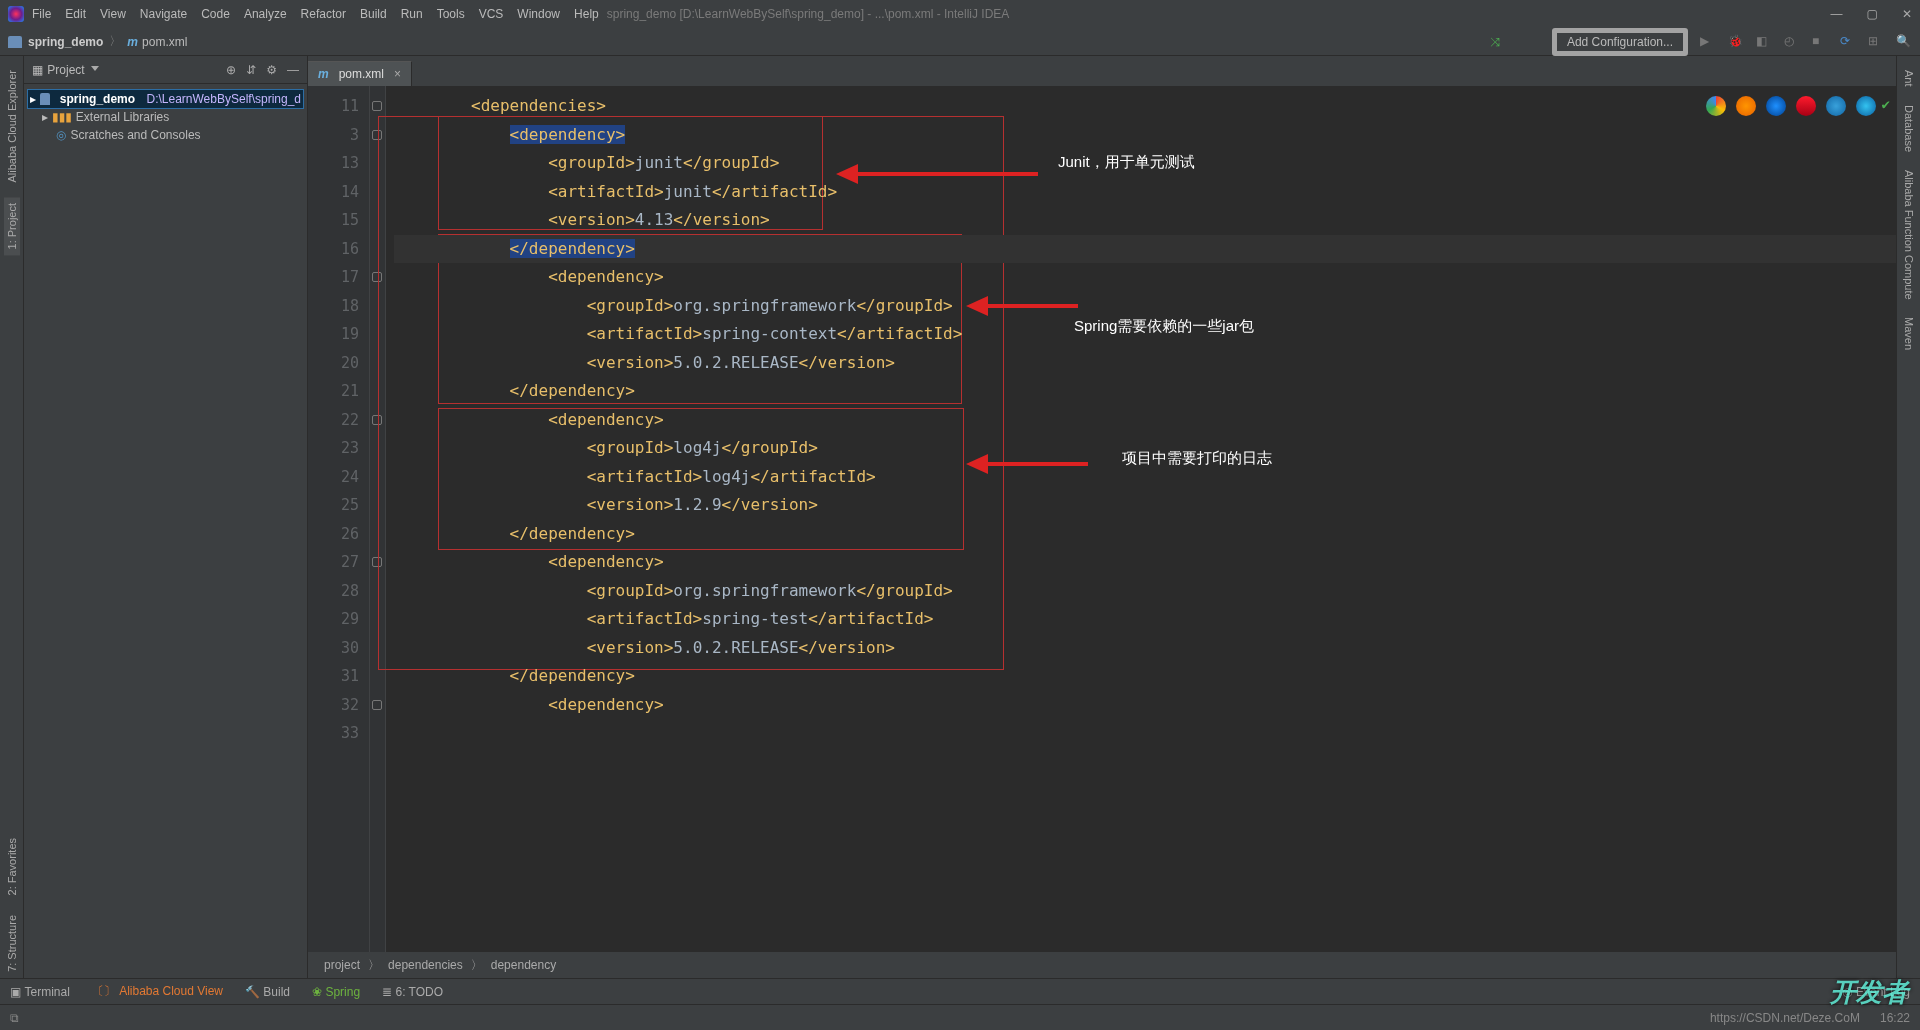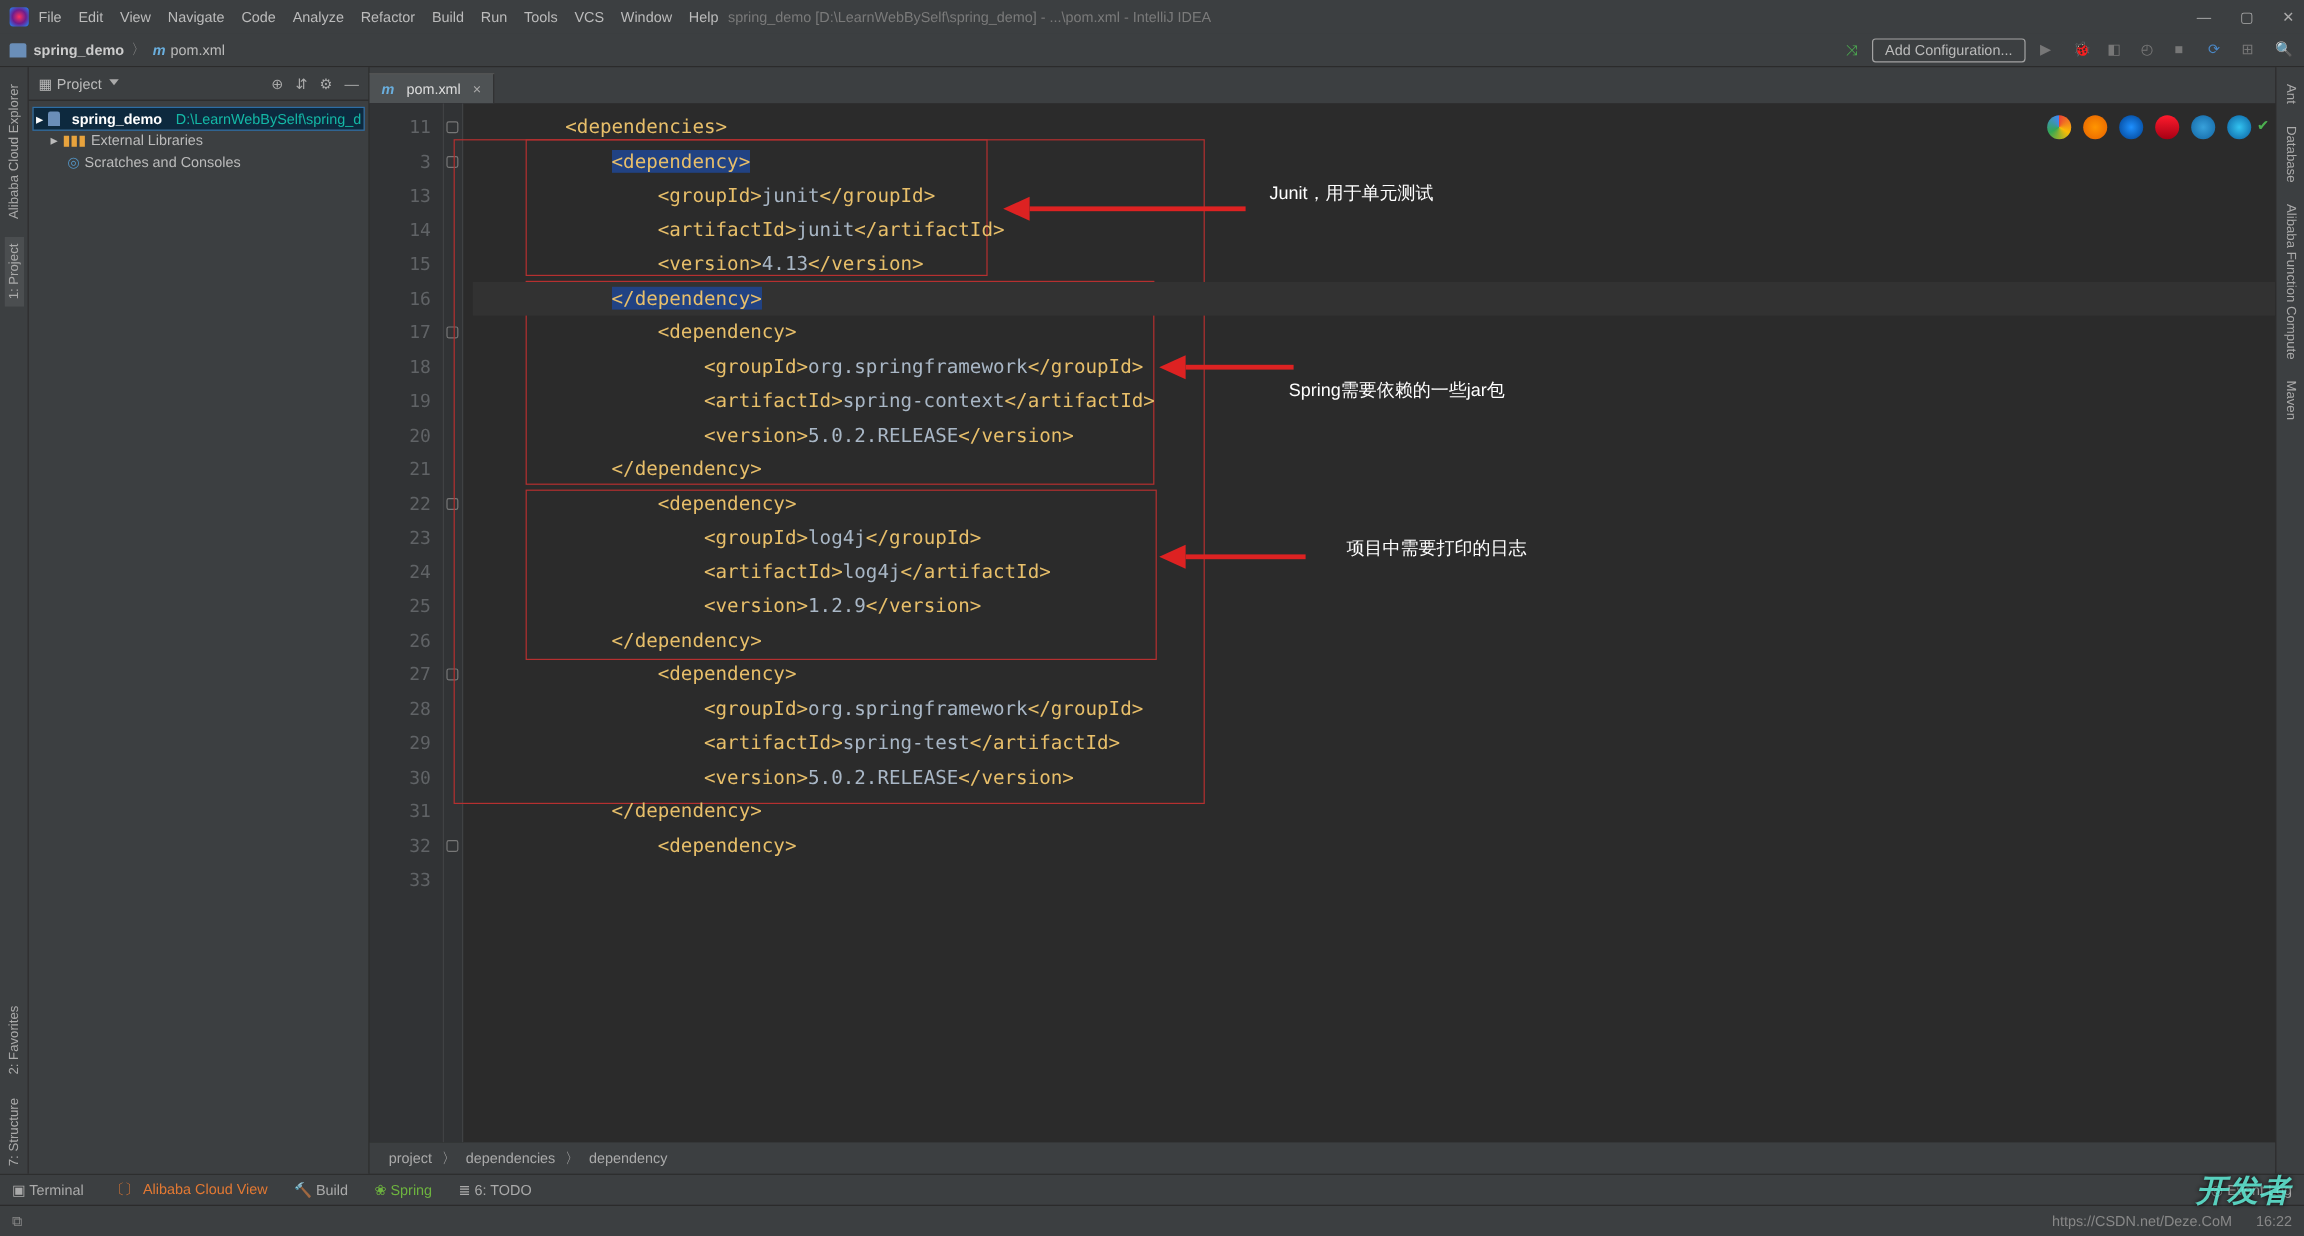--- a/index.html
+++ b/index.html
@@ -9,21 +9,21 @@
   .menu-bar { display: flex; gap: 14px; text-align: right; }
   .menu-item { cursor: pointer; color: #bbbbbb; }
   .title-path { margin-left: 8px; color: #7a7a7a; font-size: 12px; }
   .win-ctrls { margin-left: auto; display: flex; gap: 24px; color: #aaa; }
   .crumbbar { height: 28px; background: #3c3f41; display: flex; align-items: center; padding: 0 8px; border-bottom: 1px solid #2b2b2b; }
   .folder-icon { width: 14px; height: 12px; background: #6a8eb8; border-radius: 2px 2px 0 0; margin-right: 6px; }
   .m-icon { color:#6aafde; font-style: italic; font-weight: bold; margin-right:4px; }
   .crumbbar .proj { font-weight: bold; color:#ccc; }
   .crumbbar .sep { margin: 0 6px; color:#888; }
   .right-toolbar { margin-left: auto; display: flex; align-items: center; gap: 12px; }
-  .add-config { border:1px solid #a3a3a3; padding:2px 10px; border-radius:3px; color:#bbb; cursor:pointer; }
+  .add-config { border:5px solid #a3a3a3; padding:2px 10px; border-radius:3px; color:#bbb; cursor:pointer;margin-left:40px; }
   .tool-ic { width:16px; height:16px; color:#777; cursor:pointer; }
   .main { display:flex; height: calc(1030px - 28px - 28px - 26px - 26px); }
   .leftbar { width:24px; background:#3c3f41; border-right:1px solid #2b2b2b; display:flex; flex-direction:column; align-items:center; padding-top:8px; gap:8px; }
   .vtab { writing-mode: vertical-rl; transform: rotate(180deg); font-size:11px; padding:6px 2px; color:#aaa; cursor:pointer; }
   .rightbar { width:24px; background:#3c3f41; border-left:1px solid #2b2b2b; display:flex; flex-direction:column; align-items:center; padding-top:8px; gap:6px; }
   .project-pane { width:284px; background:#3c3f41; border-right:1px solid #2b2b2b; display:flex; flex-direction:column; }
   .pp-header { height:28px; display:flex; align-items:center; padding:0 8px; border-bottom:1px solid #2b2b2b; }
   .pp-header .dd { width:8px; height:8px; border-left:4px solid transparent; border-right:4px solid transparent; border-top:5px solid #aaa; margin-left:6px; }
   .pp-actions { margin-left:auto; display:flex; gap:10px; color:#aaa; }
   .tree { padding:6px 4px; font-size:12px; }
@@ -128,21 +128,21 @@
         <span>⇵</span>
         <span>⚙</span>
         <span>—</span>
       </div>
     </div>
     <div class="tree">
       <div class="tree-row sel">
         <span>▸</span>
         <div class="folder-icon"></div>
         <b>spring_demo</b>&nbsp;
-        <span style="color:#14b8a6">D:\LearnWebBySelf\spring_d</span>
+        <span style="color:#c4b5fd">D:\LearnWebBySelf\spring_d</span>
       </div>
       <div class="tree-row" style="padding-left:14px">
         <span>▸</span>
         <span class="lib-ic">▮▮▮</span>
         <span>External Libraries</span>
       </div>
       <div class="tree-row" style="padding-left:28px">
         <span style="color:#5394c4">◎</span>
         <span>Scratches and Consoles</span>
       </div>

